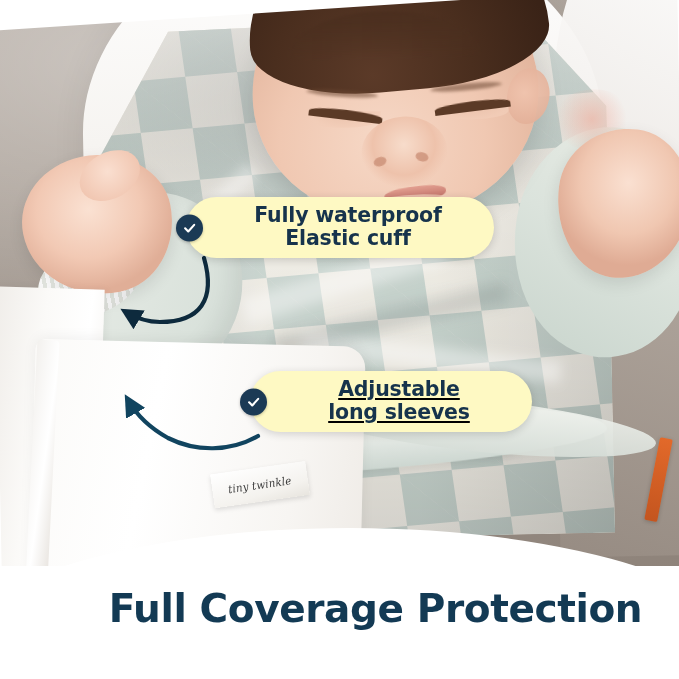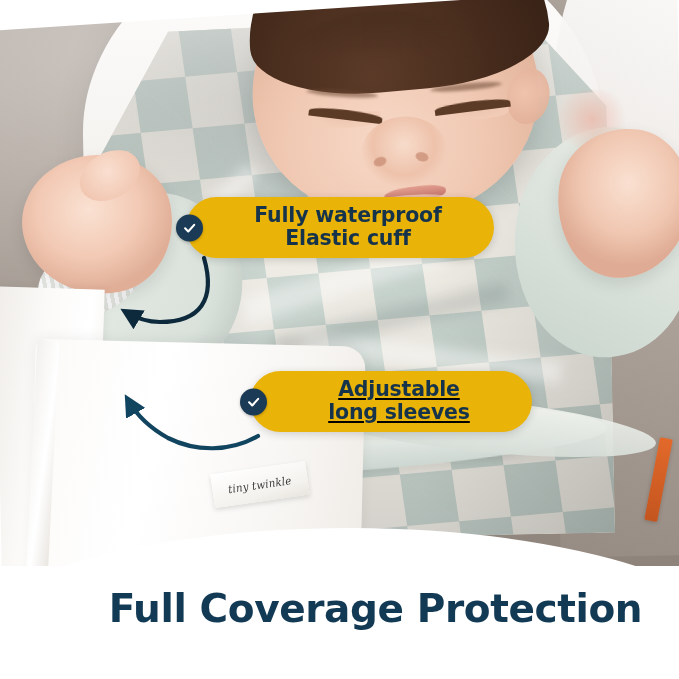--- a/index.html
+++ b/index.html
@@ -280,21 +280,21 @@
     background:#ffffff;
     border-radius:52% 52% 0 0/100% 100% 0 0;
   }
   .edge-left{position:absolute;left:-50px;top:-40px;width:52px;height:760px;background:#fff;}
   .edge-right{position:absolute;right:-50px;top:-40px;width:52px;height:760px;background:#fff;}
 
   
   .badge{
     position:absolute;
     display:flex;align-items:center;
-    background:#eab308;
+    background:#fef9c3;
     border-radius:40px;
     box-shadow:0 2px 8px rgba(0,0,0,.16);
     padding:7px 24px 8px 40px;
   }
   .badge .check-ico{
     position:absolute;left:-10px;top:50%;
     transform:translateY(-50%);
     width:27px;height:27px;border-radius:50%;
     background:#1b3a55;
     display:flex;align-items:center;justify-content:center;

